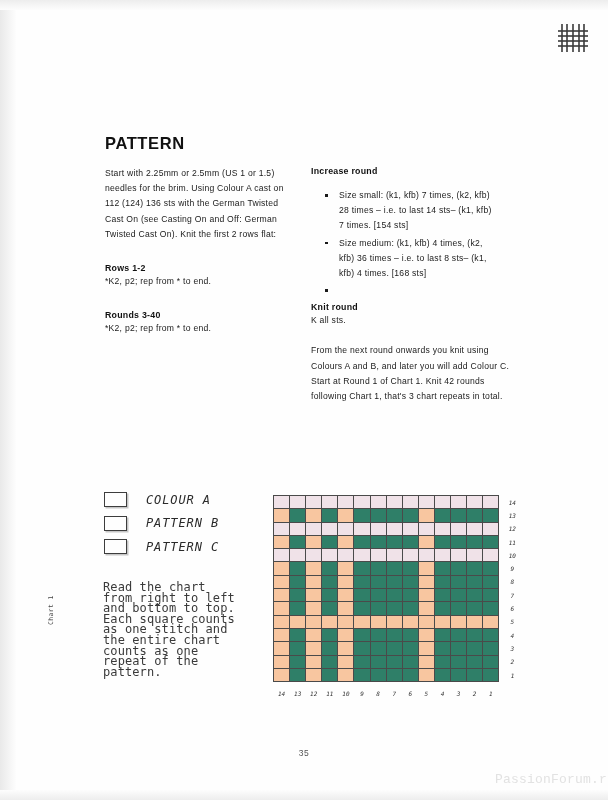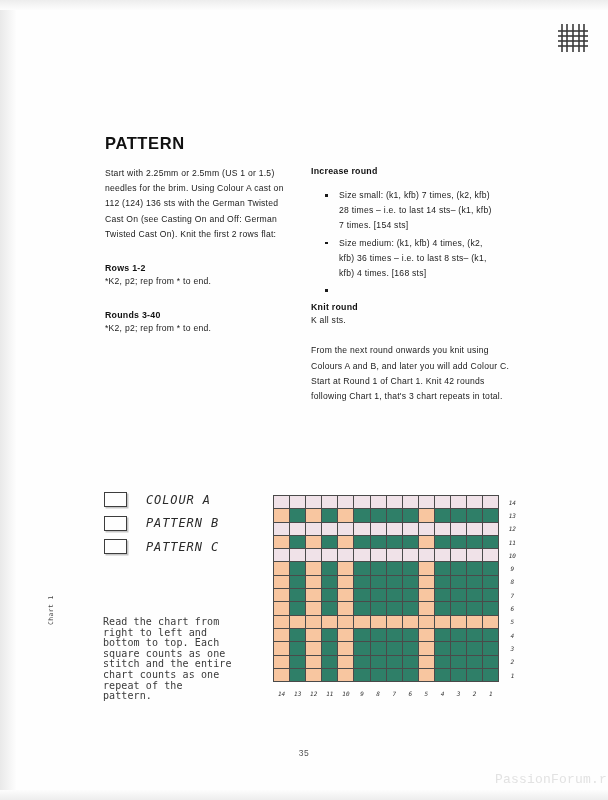--- a/index.html
+++ b/index.html
@@ -82,23 +82,23 @@
   }
   .legend-label{
     margin-left:19px;
     font-family:"DejaVu Sans Mono", monospace;
     font-size:12px;letter-spacing:.9px;color:#2a2a2a;
     font-style:italic;
   }
 
   
   .chart-note{
-    position:absolute;left:103px;top:617px;width:133px;
+    position:absolute;left:103px;top:582px;width:133px;
     font-family:"DejaVu Sans Mono", monospace;
-    font-size:10px;line-height:10.6px;color:#3a3a3a;
+    font-size:12px;line-height:10.6px;color:#3a3a3a;
     letter-spacing:.1px;
   }
   .chart-vlabel{
     position:absolute;left:47px;top:625px;
     font-family:"DejaVu Sans Mono", monospace;
     font-size:6.4px;color:#444;letter-spacing:.4px;
     transform:rotate(-90deg);transform-origin:left top;
     white-space:nowrap;
   }
 

